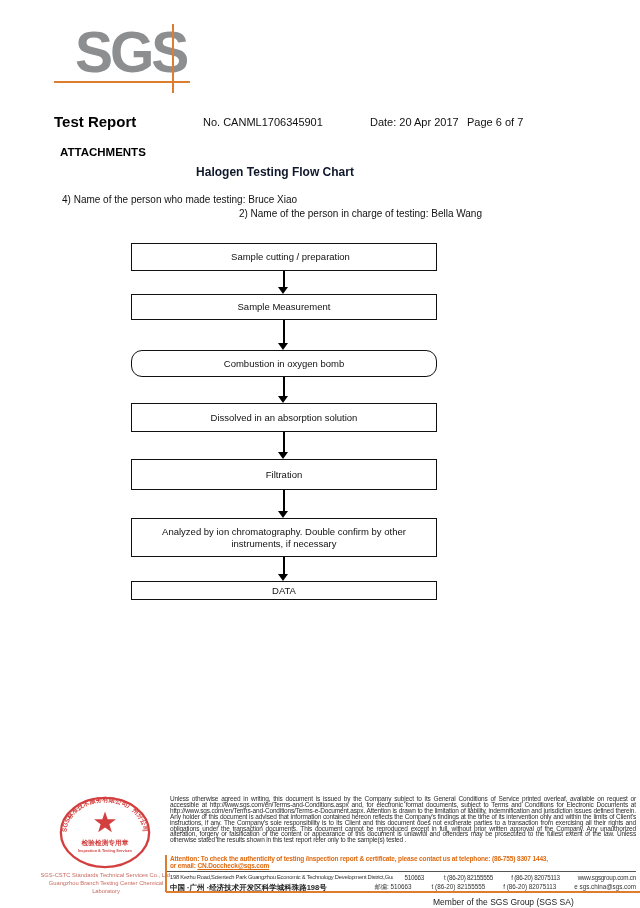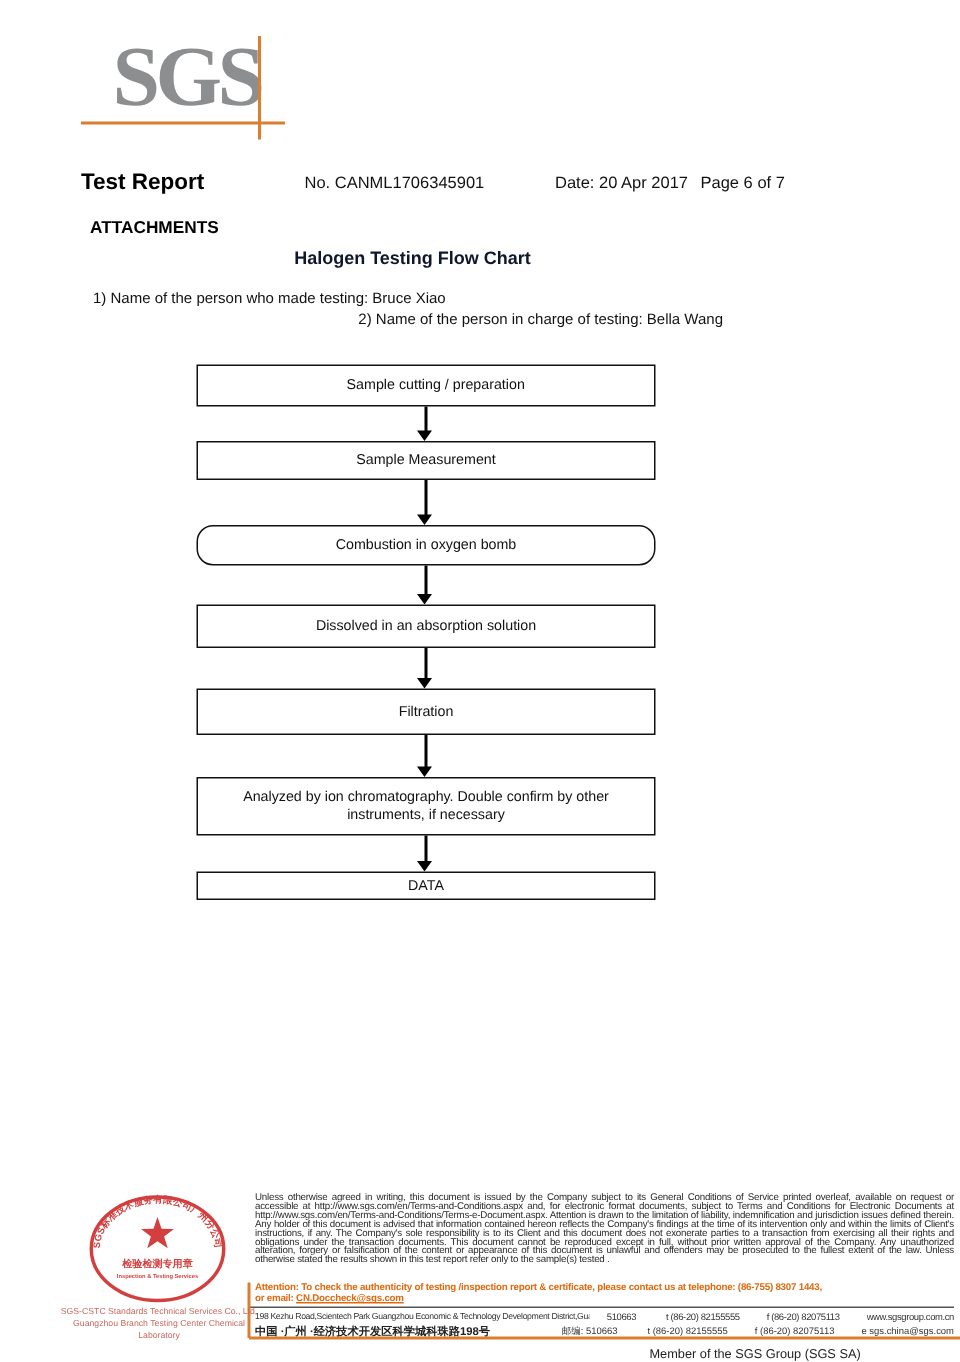--- a/index.html
+++ b/index.html
@@ -6,21 +6,21 @@
   html,body { background:#ffffff; }
   body { font-family:"Liberation Sans", sans-serif; color:#1a1a1a; }
   .page {
     position:relative; width:640px; height:908px; margin:0 auto;
     background:#ffffff; overflow:hidden;
   }
   
   .logo-text {
     position:absolute; left:75px; top:24px;
     font-size:57px; font-weight:700; letter-spacing:-3px;
-    color:#8c8e90; line-height:56px;font-family:Liberation Serif, serif;
+    color:#8c8e90; line-height:56px;
   }
   .logo-hline { position:absolute; left:54px; top:81px; width:136px; height:2px; background:#dd7e2e; }
   .logo-vline { position:absolute; left:172px; top:24px; width:2px; height:69px; background:#dd7e2e; }
   
   .hdr-title { position:absolute; left:54px; top:113px; font-size:15px; font-weight:700; color:#000; }
   .hdr-no    { position:absolute; left:203px; top:116px; font-size:11px; color:#111; }
   .hdr-date  { position:absolute; left:370px; top:116px; font-size:11px; color:#111; }
   .hdr-page  { position:absolute; left:467px; top:116px; font-size:11px; color:#111; }
   
   .attach-heading { position:absolute; left:60px; top:146px; font-size:11.5px; font-weight:700; color:#000; }
@@ -51,21 +51,21 @@
   .attention {
     position:absolute; left:170px; top:855px; width:466px;
     font-size:6.5px; line-height:7px; letter-spacing:-0.15px;
     font-weight:700; color:#e06a10;
   }
   .attention .email { text-decoration:underline; }
   .addr-block {
     position:absolute; left:166px; top:871px; width:470px;
     border-top:1px solid #555; padding:1.5px 0 0 4px;
   }
-  .addr-row { display:flex; align-items:center; white-space:nowrap;gap:12px; }
+  .addr-row { display:flex; align-items:flex-start; white-space:nowrap;gap:12px; }
   .addr-row-en { font-size:5.8px; letter-spacing:-0.25px; color:#333; height:9px; }
   .addr-row-cn { font-size:7.5px; font-weight:600; color:#222; height:10px; }
   .addr-grow { flex:1; overflow:hidden; }
   .addr-post { margin-right:8px; font-size:6.3px; font-weight:400; color:#333; }
   .addr-tel, .addr-fax { margin-right:6px; font-size:6.3px; font-weight:400; color:#333; }
   .addr-last { font-size:6.3px; font-weight:400; color:#333; }
   .foot-vline { position:absolute; left:165px; top:855px; width:1.5px; height:37px; background:#dd7e2e; }
   .foot-hline { position:absolute; left:166px; top:891px; width:474px; height:2px; background:#dd7e2e; }
   .member { position:absolute; left:433px; top:897px; font-size:8.5px; color:#222; }
   .stamp-svg { position:absolute; left:57px; top:794px; width:96px; height:77px; opacity:0.9; }
@@ -83,21 +83,21 @@
   <div class="logo-hline"></div>
   <div class="logo-vline"></div>
 
   <div class="hdr-title">Test Report</div>
   <div class="hdr-no">No. CANML1706345901</div>
   <div class="hdr-date">Date: 20 Apr 2017</div>
   <div class="hdr-page">Page 6 of 7</div>
 
   <div class="attach-heading">ATTACHMENTS</div>
   <div class="chart-title">Halogen Testing Flow Chart</div>
-  <div class="note note-1">1) Name of the person who made testing: Bruce Xiao</div>
+  <div class="note note-1">4) Name of the person who made testing: Bruce Xiao</div>
   <div class="note note-2">2) Name of the person in charge of testing: Bella Wang</div>
 
   <div class="fc-box" style="top:243px;height:28px;padding-left:25px;">Sample cutting / preparation</div>
   <div class="fc-line" style="top:271px;height:17px;"></div>
   <div class="fc-head" style="top:287px;"></div>
 
   <div class="fc-box" style="top:294px;height:26px;">Sample Measurement</div>
   <div class="fc-line" style="top:320px;height:24px;"></div>
   <div class="fc-head" style="top:343px;"></div>
 

